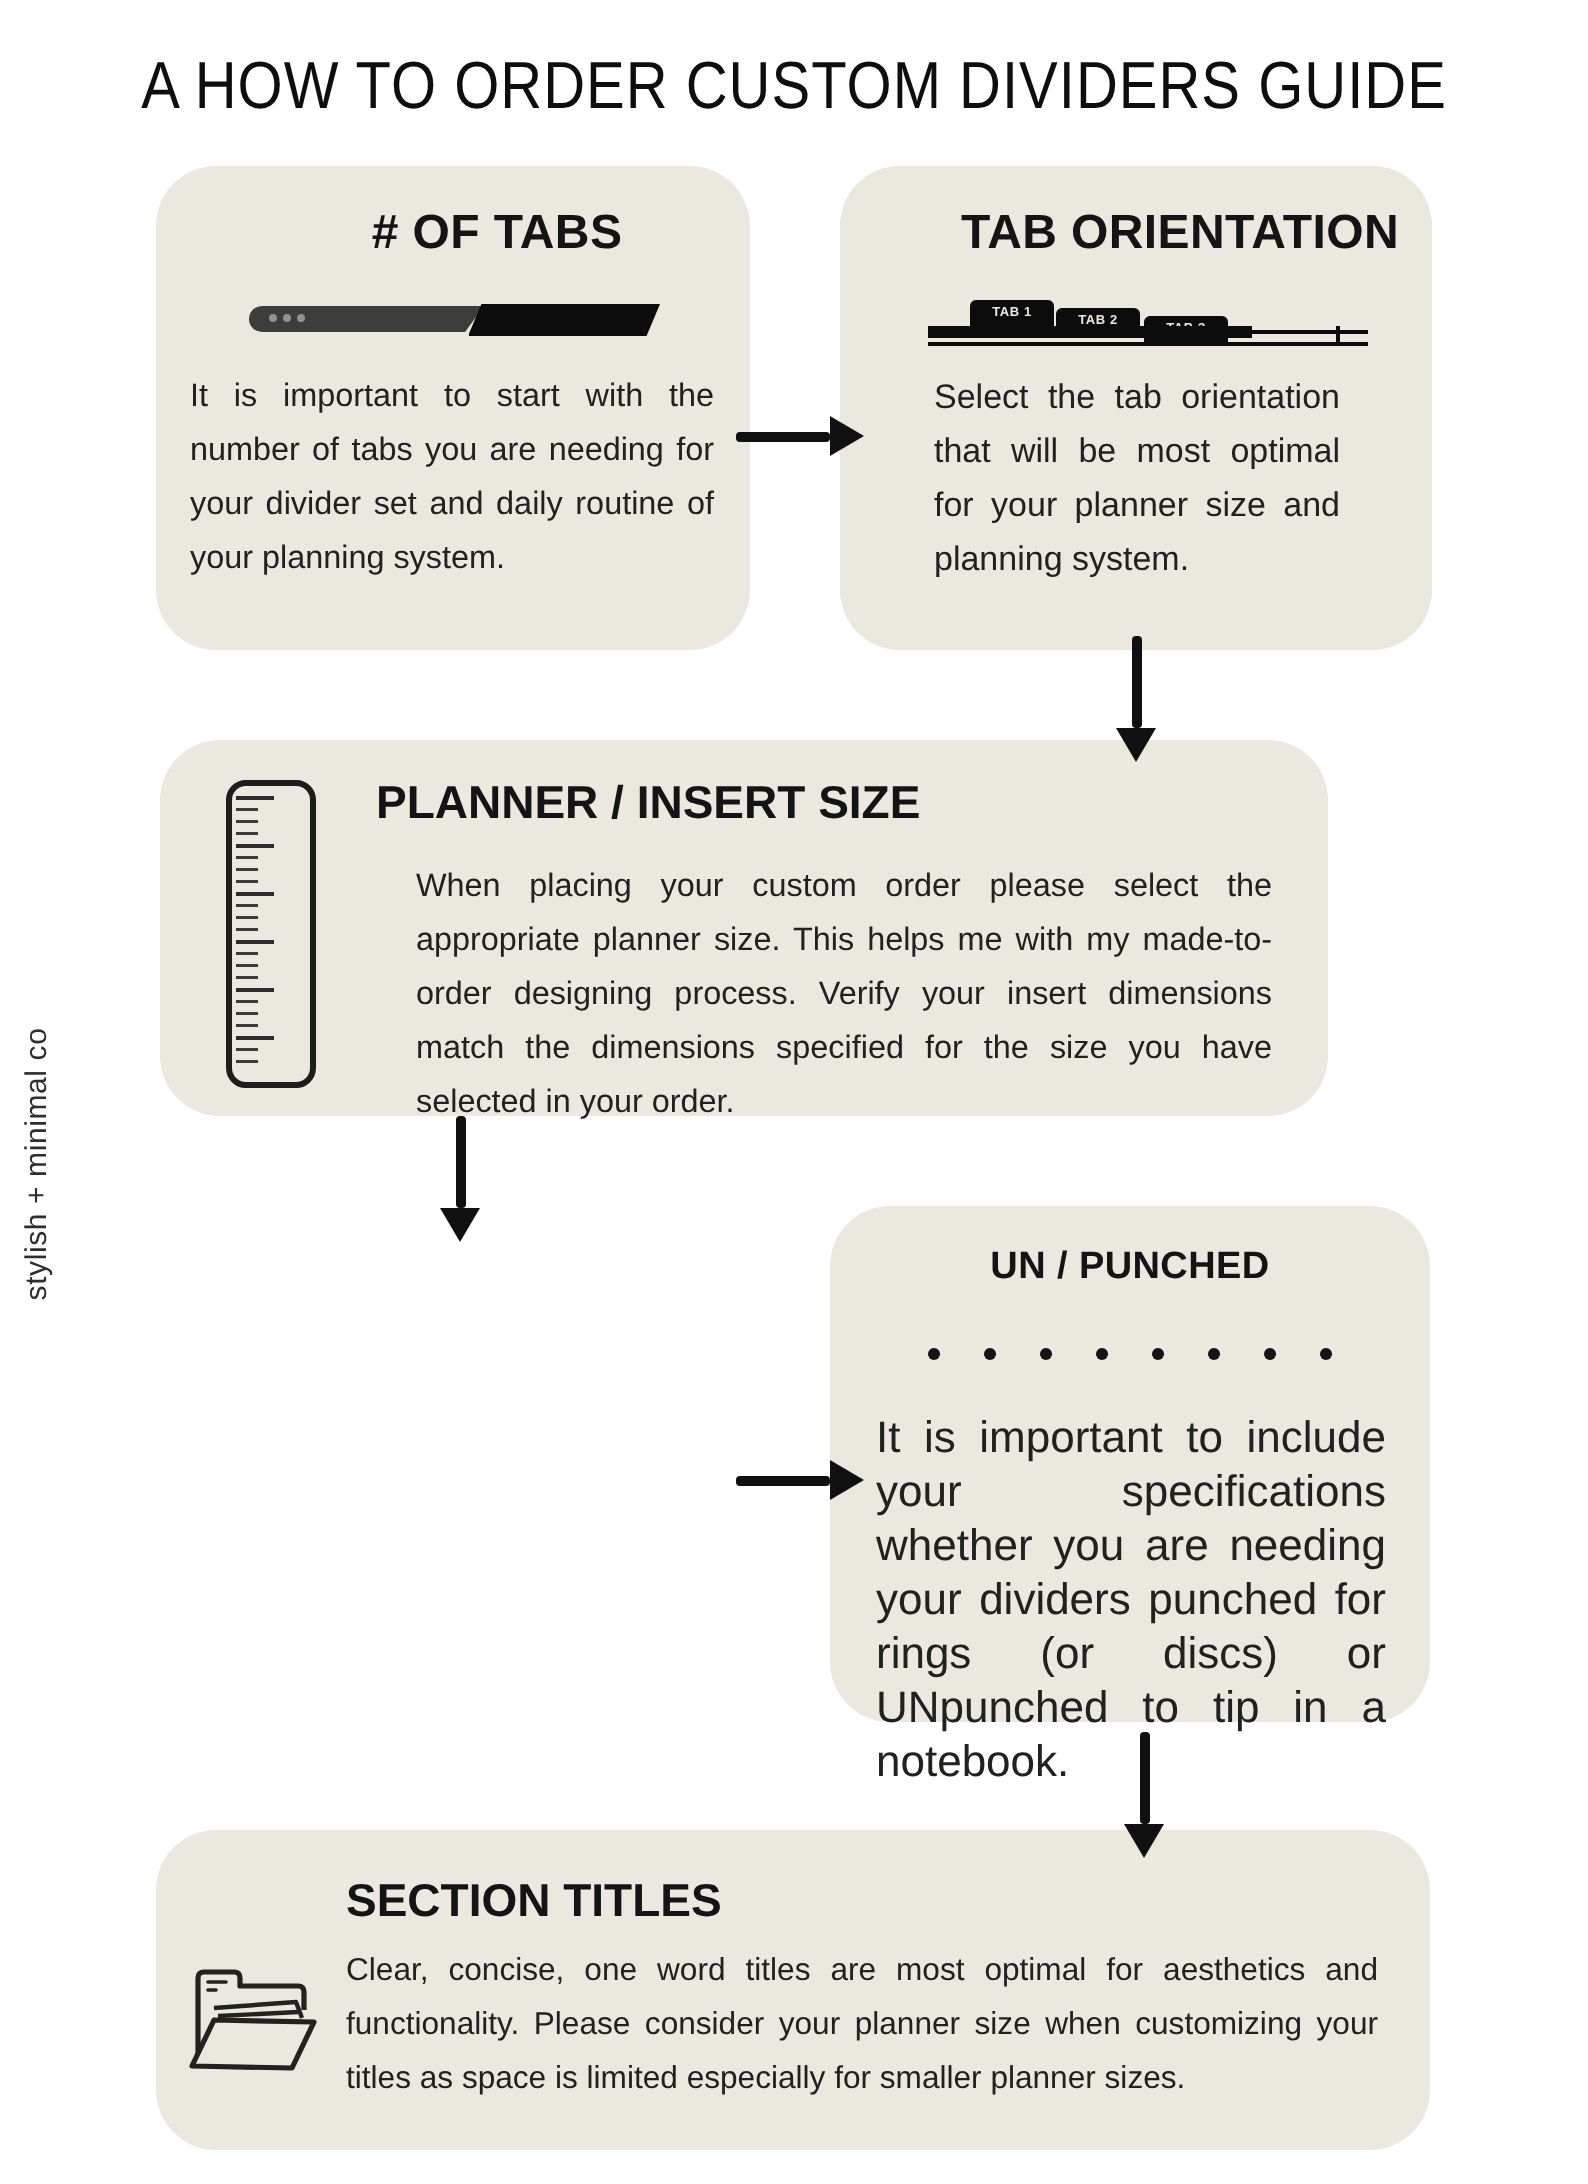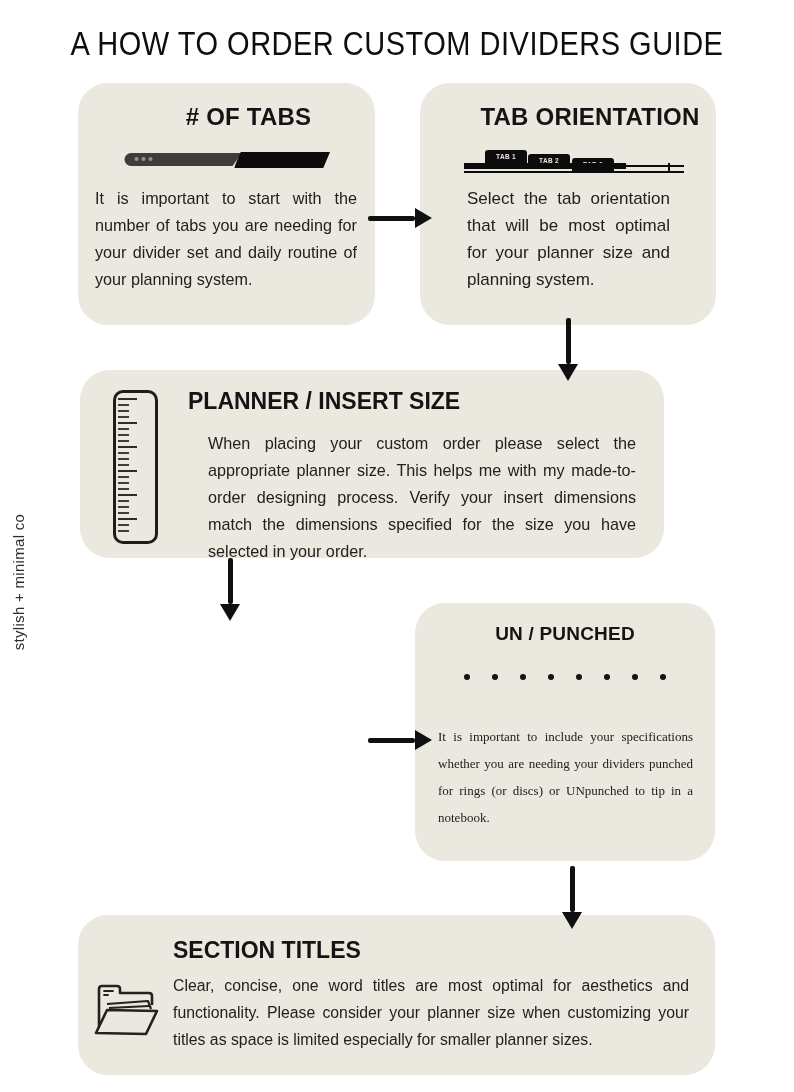--- a/index.html
+++ b/index.html
@@ -43,21 +43,21 @@
   .card-shape h2 { top:24px; font-size:24px; }
   .card-punched h2 { top:20px; font-size:19px; }
   .card-size h2, .card-titles h2 { text-align:left; font-size:23px; letter-spacing:0; }
   .card-size h2   { left:108px; top:18px; width:auto; }
   .card-titles h2 { left:95px;  top:22px; width:auto; }
 
   .card-tabs p        { top:102px; left:17px;  right:18px; font-size:16.2px; line-height:27px; }
   .card-orientation p { top:102px; left:47px;  right:46px; font-size:17px; line-height:27px; }
   .card-size p        { top:60px;  left:108px; right:28px; font-size:16.2px; line-height:27px;margin-left:20px; }
   .card-shape p       { top:100px; left:19px;  right:19px; font-size:16.2px; line-height:27px; }
-  .card-punched p     { top:120px; left:23px;  right:22px; font-size:13px; line-height:27px;font-family:Liberation Serif, serif; }
+  .card-punched p     { top:102px; left:23px;  right:22px; font-size:22px; line-height:27px; }
   .card-titles p      { top:57px;  left:95px;  right:26px; font-size:15.8px; line-height:27px; }
 
   
   
   .browser-bar { position:absolute; top:69px; left:50%; transform:translateX(-50%);
                  width:205px; height:16px; }
   .browser-bar .bb-left {
     position:absolute; left:0; top:1px; width:118px; height:13px;
     background:#3d3d3a; border-radius:7px 0 0 7px;
     clip-path:polygon(0 0, 100% 0, 92% 100%, 0 100%);

